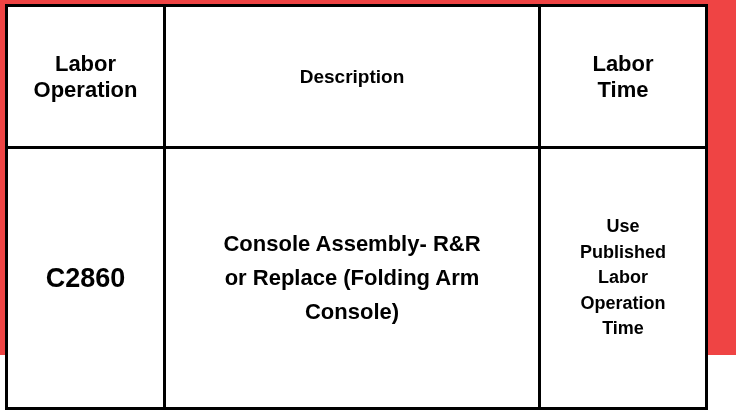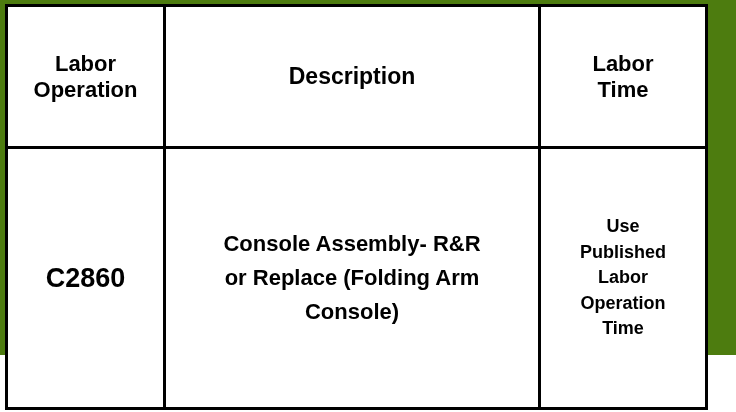--- a/index.html
+++ b/index.html
@@ -11,21 +11,21 @@
     width: 736px;
     height: 412px;
     font-family: "Liberation Sans", sans-serif;
     color: #000000;
     overflow: hidden;
   }
   .sheet {
     position: relative;
     width: 736px;
     height: 355px;
-    background: #4d7c0f;
+    background: #ef4444;
   }
   table.labor-table {
     position: absolute;
     left: 5px;
     top: 4px;
     width: 700px;
     border-collapse: collapse;
     table-layout: fixed;
   }
   table.labor-table td,
@@ -42,21 +42,21 @@
   col.c-desc  { width: 375px; }
   col.c-time  { width: 167px; }
 
   thead td.head-op {
     height: 139px;
     font-size: 22px;
     line-height: 1.15;
   }
   thead td.head-desc {
     height: 139px;
-    font-size: 23px;
+    font-size: 19px;
     line-height: 1.15;
   }
   thead td.head-time {
     height: 139px;
     font-size: 22px;
     line-height: 1.15;
   }
   tbody td.cell-op {
     height: 258px;
     font-size: 27px;

